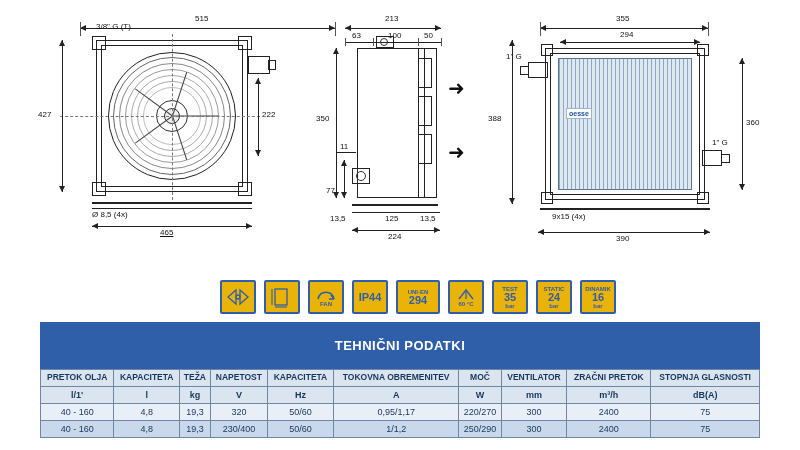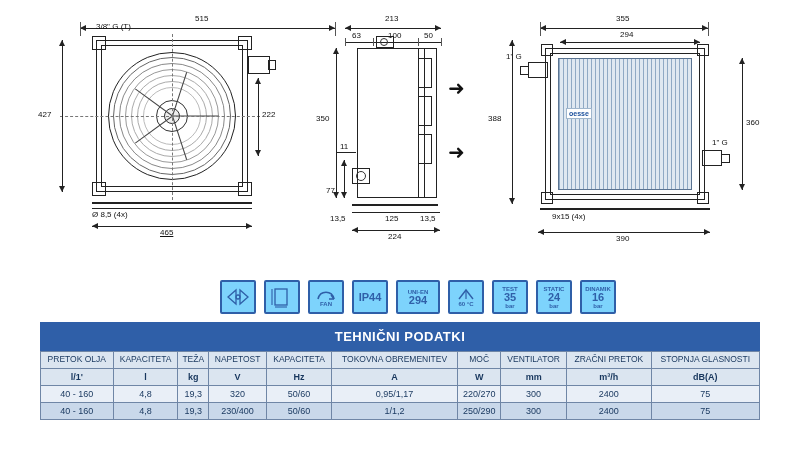--- a/index.html
+++ b/index.html
@@ -58,38 +58,38 @@
     background:linear-gradient(180deg,#2f5fa8 0%,#1d4080 100%);
     color:#fff;font-style:italic;font-weight:bold;font-size:17px;
     display:flex;align-items:flex-end;justify-content:center;
     padding-bottom:4px;box-sizing:border-box;
   }
   .icons{
     position:absolute;left:170px;top:0;right:0;height:50px;
     display:flex;align-items:center;gap:8px;padding-left:10px;box-sizing:border-box;
   }
   .icon{
-    border:2px solid #2f5fa8;color:#2f5fa8;background:#7dd3fc;
+    border:2px solid #2f5fa8;color:#2f5fa8;background:#eab308;
     display:flex;align-items:center;justify-content:center;
     font-size:9px;font-weight:bold;text-align:center;line-height:1.0;
     box-sizing:border-box;border-radius:2px;
   }
   .icon.sq{width:36px;height:34px;}
   .icon.wide{width:44px;height:34px;}
   .icon.stack{flex-direction:column;}
   .icon .small{font-size:6px;font-weight:bold;}
   .icon .big{font-size:11px;font-weight:bold;}
 
   .title{
     background:#2f5fa8;color:#fff;text-align:center;
-    font-size:13px;font-weight:bold;padding:7px 0;letter-spacing:.5px;
+    font-size:13px;font-weight:bold;padding:16px 0;letter-spacing:.5px;
   }
   table{border-collapse:collapse;width:100%;font-size:9px;}
   th,td{border:1px solid #6f86a6;text-align:center;padding:3px 2px;color:#17365d;}
-  thead th{background:#dbe5f0;font-weight:normal;font-size:8.5px;line-height:1.15;}
+  thead th{background:#dbe5f0;font-weight:bold;font-size:8.5px;line-height:1.15;}
   tbody td{background:#e9eff7;}
   tbody tr.unit td{background:#dbe5f0;font-weight:bold;}
   tbody tr:last-child td{background:#c9d8ea;}
 </style>
 </head>
 <body>
 
 <div class="root">
 
   <div class="drawing">

